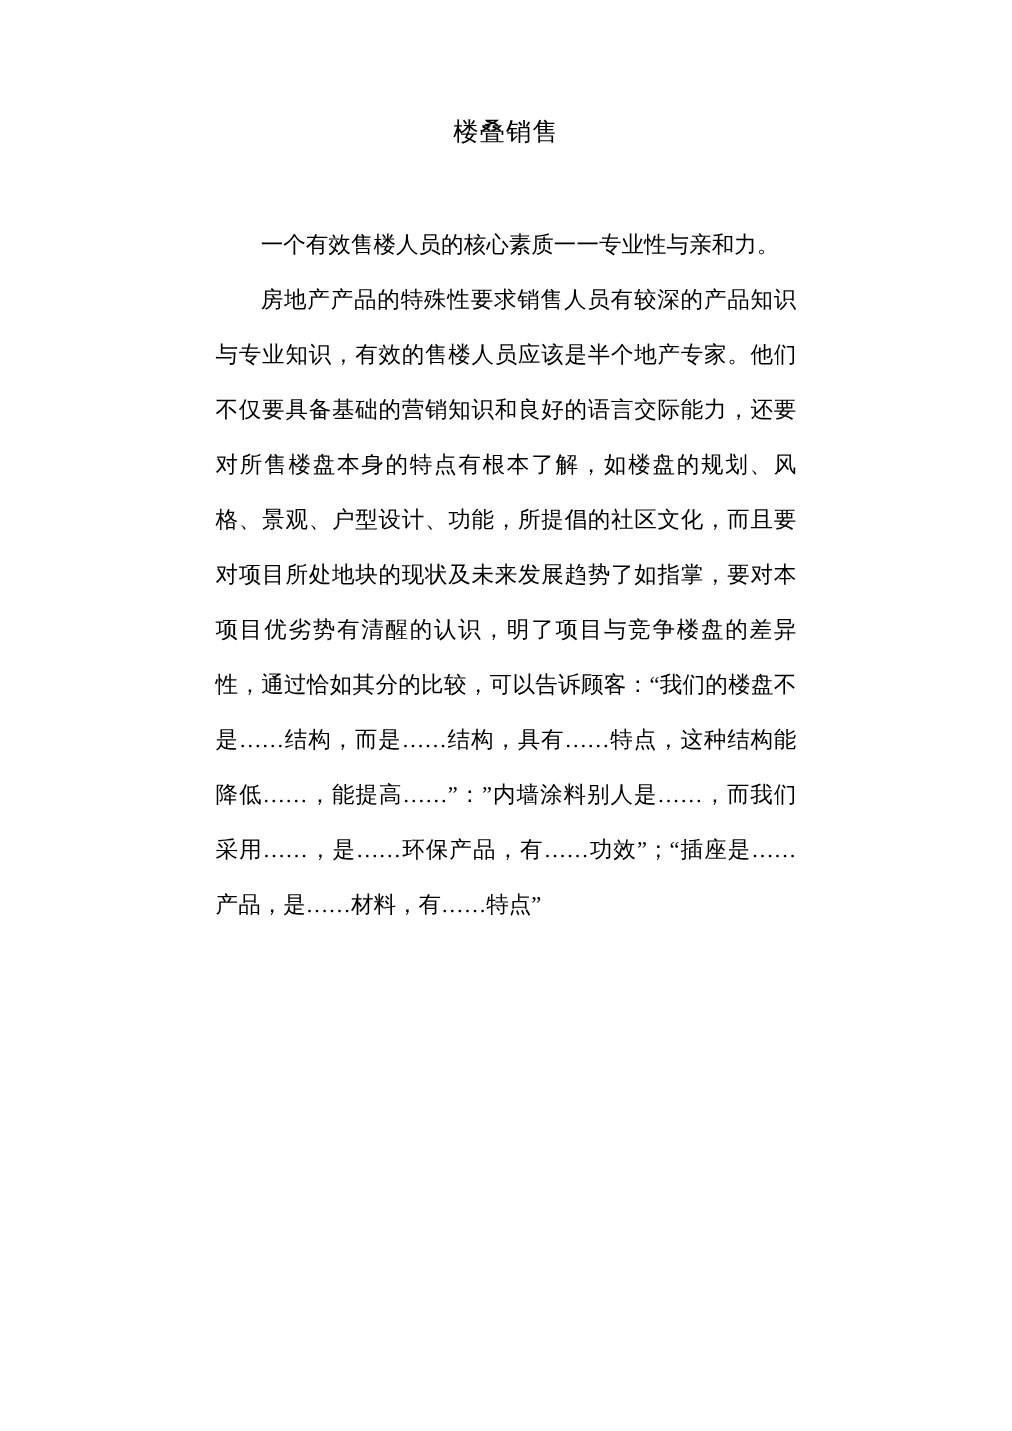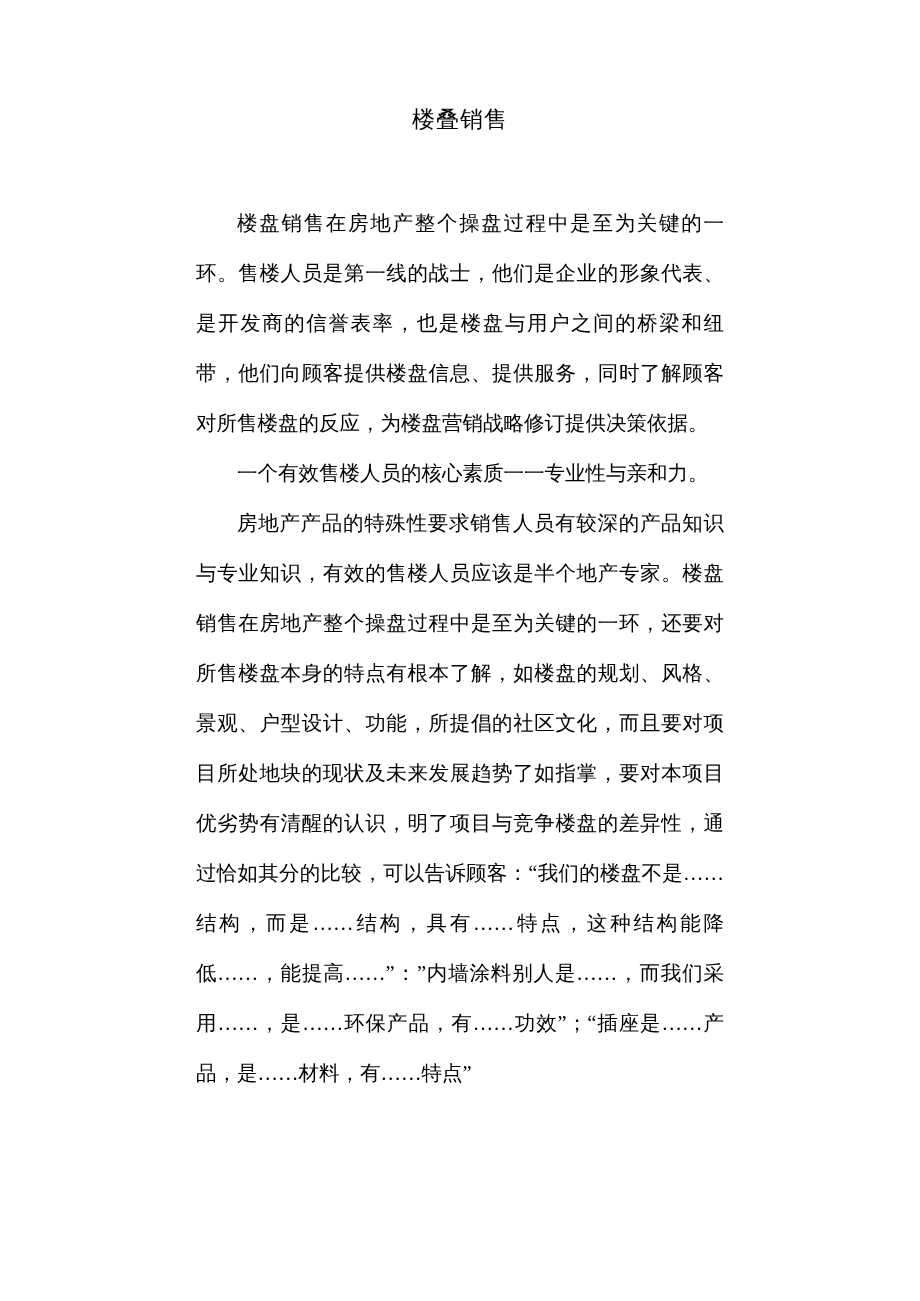--- a/index.html
+++ b/index.html
@@ -37,17 +37,16 @@
     word-break: break-all;
   }
 </style>
 </head>
 <body>
 
 <div class="page">
   <h1 class="doc-title">楼叠销售</h1>
 
   <div class="doc-body">
-    <p>楼盘销售在房地产整个操盘过程中是至为关键的一环。售楼人员是第一线的战士，他们是企业的形象代表、是开发商的信誉表率，也是楼盘与用户之间的桥梁和纽带，他们向顾客提供楼盘信息、提供服务，同时了解顾客对所售楼盘的反应，为楼盘营销战略修订提供决策依据。</p>
     <p>一个有效售楼人员的核心素质一一专业性与亲和力。</p>
-    <p>房地产产品的特殊性要求销售人员有较深的产品知识与专业知识，有效的售楼人员应该是半个地产专家。楼盘销售在房地产整个操盘过程中是至为关键的一环，还要对所售楼盘本身的特点有根本了解，如楼盘的规划、风格、景观、户型设计、功能，所提倡的社区文化，而且要对项目所处地块的现状及未来发展趋势了如指掌，要对本项目优劣势有清醒的认识，明了项目与竞争楼盘的差异性，通过恰如其分的比较，可以告诉顾客：“我们的楼盘不是……结构，而是……结构，具有……特点，这种结构能降低……，能提高……”：”内墙涂料别人是……，而我们采用……，是……环保产品，有……功效”；“插座是……产品，是……材料，有……特点”</p>
+    <p>房地产产品的特殊性要求销售人员有较深的产品知识与专业知识，有效的售楼人员应该是半个地产专家。他们不仅要具备基础的营销知识和良好的语言交际能力，还要对所售楼盘本身的特点有根本了解，如楼盘的规划、风格、景观、户型设计、功能，所提倡的社区文化，而且要对项目所处地块的现状及未来发展趋势了如指掌，要对本项目优劣势有清醒的认识，明了项目与竞争楼盘的差异性，通过恰如其分的比较，可以告诉顾客：“我们的楼盘不是……结构，而是……结构，具有……特点，这种结构能降低……，能提高……”：”内墙涂料别人是……，而我们采用……，是……环保产品，有……功效”；“插座是……产品，是……材料，有……特点”</p>
   </div>
 </div>
 
 </body></html>

